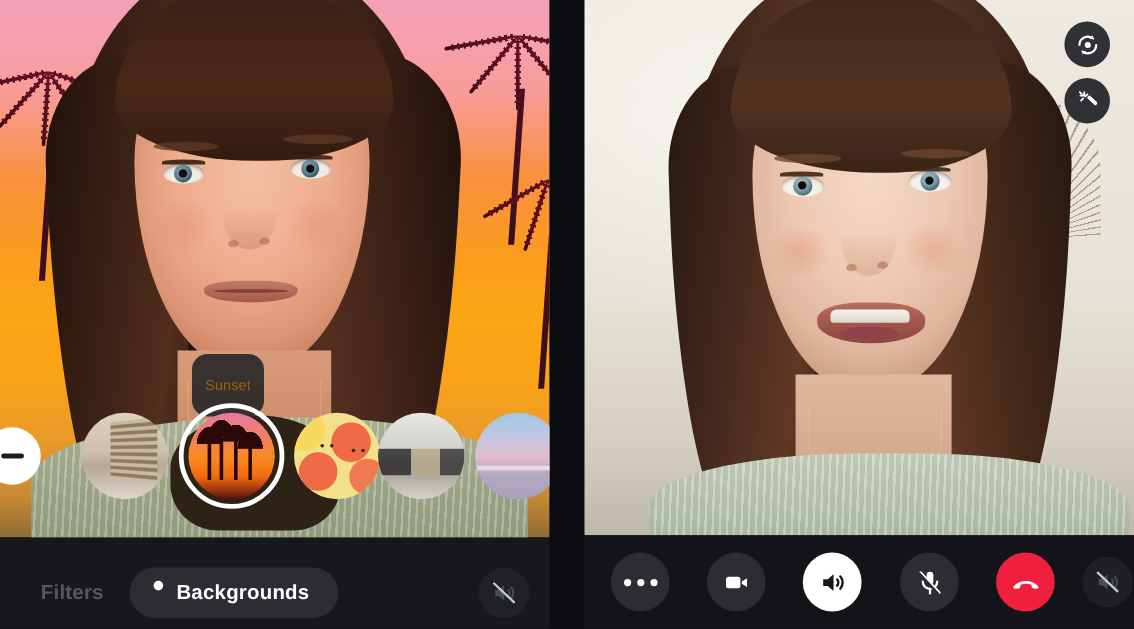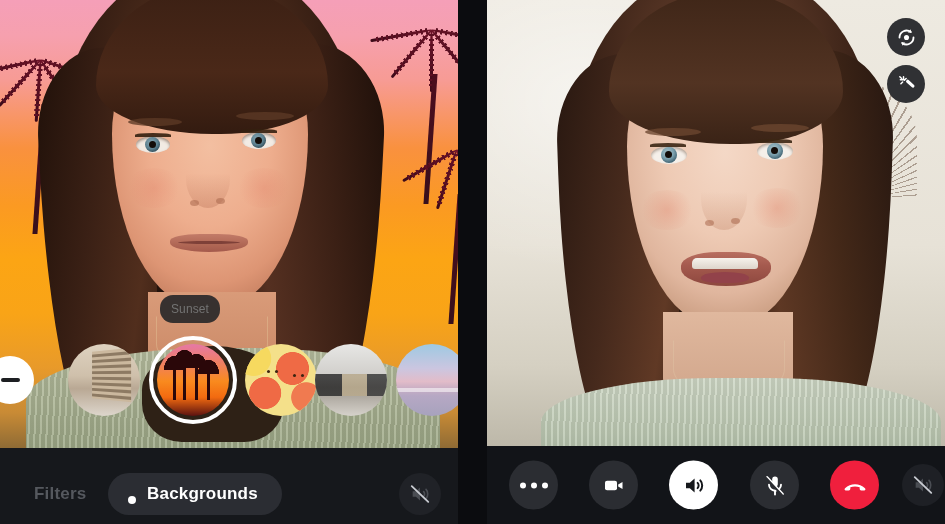--- a/index.html
+++ b/index.html
@@ -128,22 +128,22 @@
     position:absolute; left: 156px; top: 316px; width: 112px; height: 56px;
     border: 1.6px solid rgba(236,214,166,.85);
     border-top-color: transparent; border-left-color: rgba(236,214,166,.35);
     border-right-color: rgba(236,214,166,.35);
     border-radius: 0 0 50% 50%;
   }
 
   
   .tooltip {
     position: absolute; left: 160px; top: 295px;
-    background: rgba(38,38,40,.9); color: #737373;
-    font-size: 12px; padding: 7px 11px; border-radius: 13px;
+    background: rgba(38,38,40,.9); color: #a16207;
+    font-size: 12px; padding: 19px 11px; border-radius: 13px;
     letter-spacing: .1px; white-space: nowrap;
   }
   .bg-strip {
     position: absolute; left: 0; top: 336px; width: 458px; height: 96px;
     display: flex; align-items: center;
   }
   .bg-none {
     position: absolute; left: -14px; top: 20px;
     width: 48px; height: 48px; border-radius: 50%;
     background: #ffffff; display: flex; align-items: center; justify-content: center;
@@ -204,21 +204,21 @@
   .bar-left {
     position: absolute; left: 0; top: 448px; width: 458px; height: 92px;
     background: #16181c; display: flex; align-items: center;
   }
   .tab-filters {
     position: absolute; left: 34px; top: 50%; transform: translateY(-50%);
     color: #55585e; font-size: 17px; font-weight: 600; letter-spacing: .2px;
   }
   .tab-backgrounds {
     position: absolute; left: 108px; top: 50%; transform: translateY(-50%);
-    display: flex; align-items: flex-end; gap: 11px;
+    display: flex; align-items: flex-start; gap: 11px;
     background: #2b2d33; border-radius: 22px; padding: 11px 24px 11px 20px;
   }
   .tab-backgrounds .dot { width: 8px; height: 8px; border-radius: 50%; background: #fff; flex: none; }
   .tab-backgrounds .lbl { color: #fff; font-size: 17px; font-weight: 600; letter-spacing: .2px; }
   .mute-left {
     position: absolute; left: 399px; top: 50%; transform: translateY(-50%);
     width: 42px; height: 42px; border-radius: 50%;
     background: #202227; display: flex; align-items: center; justify-content: center;
   }
 

